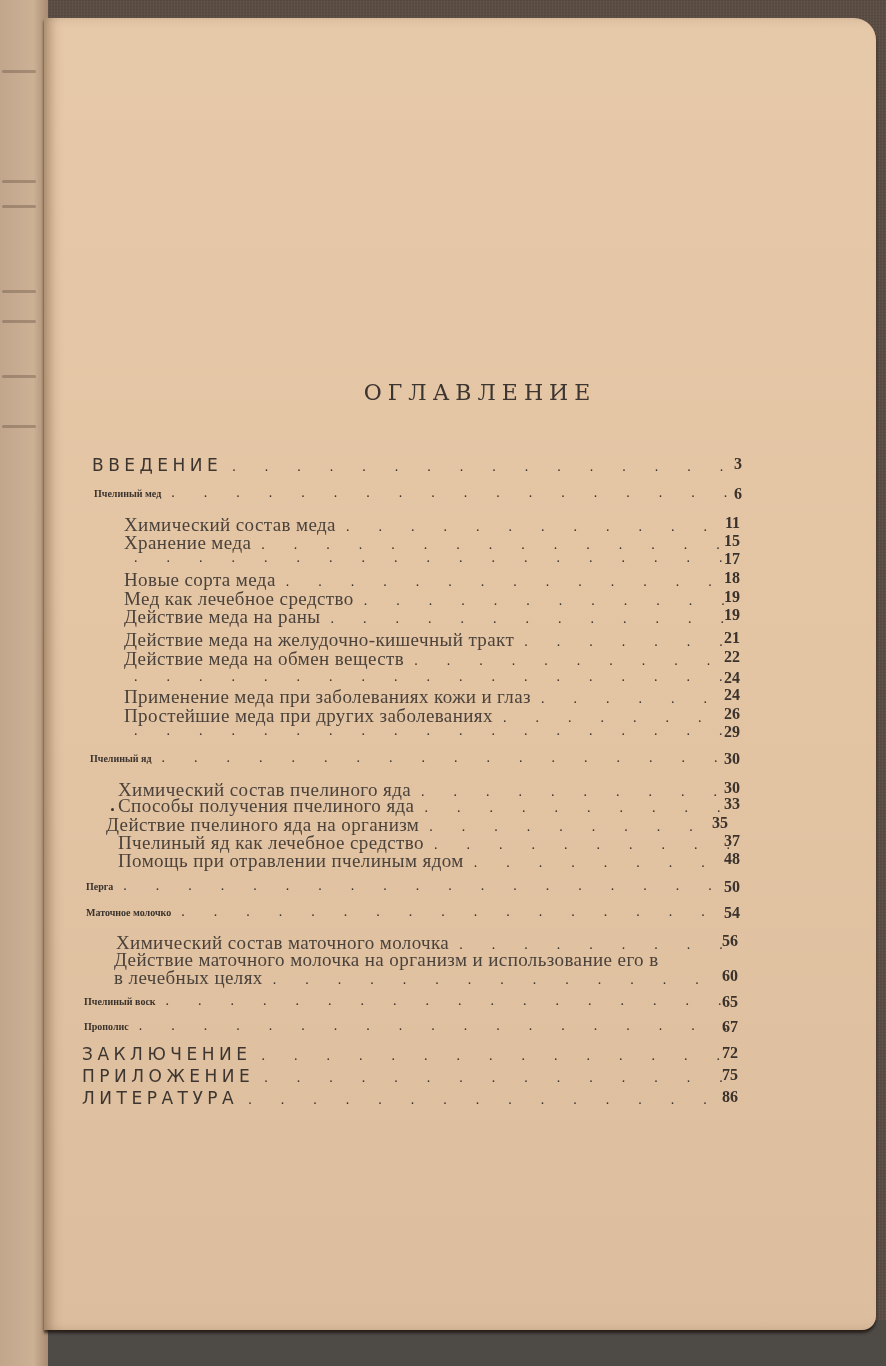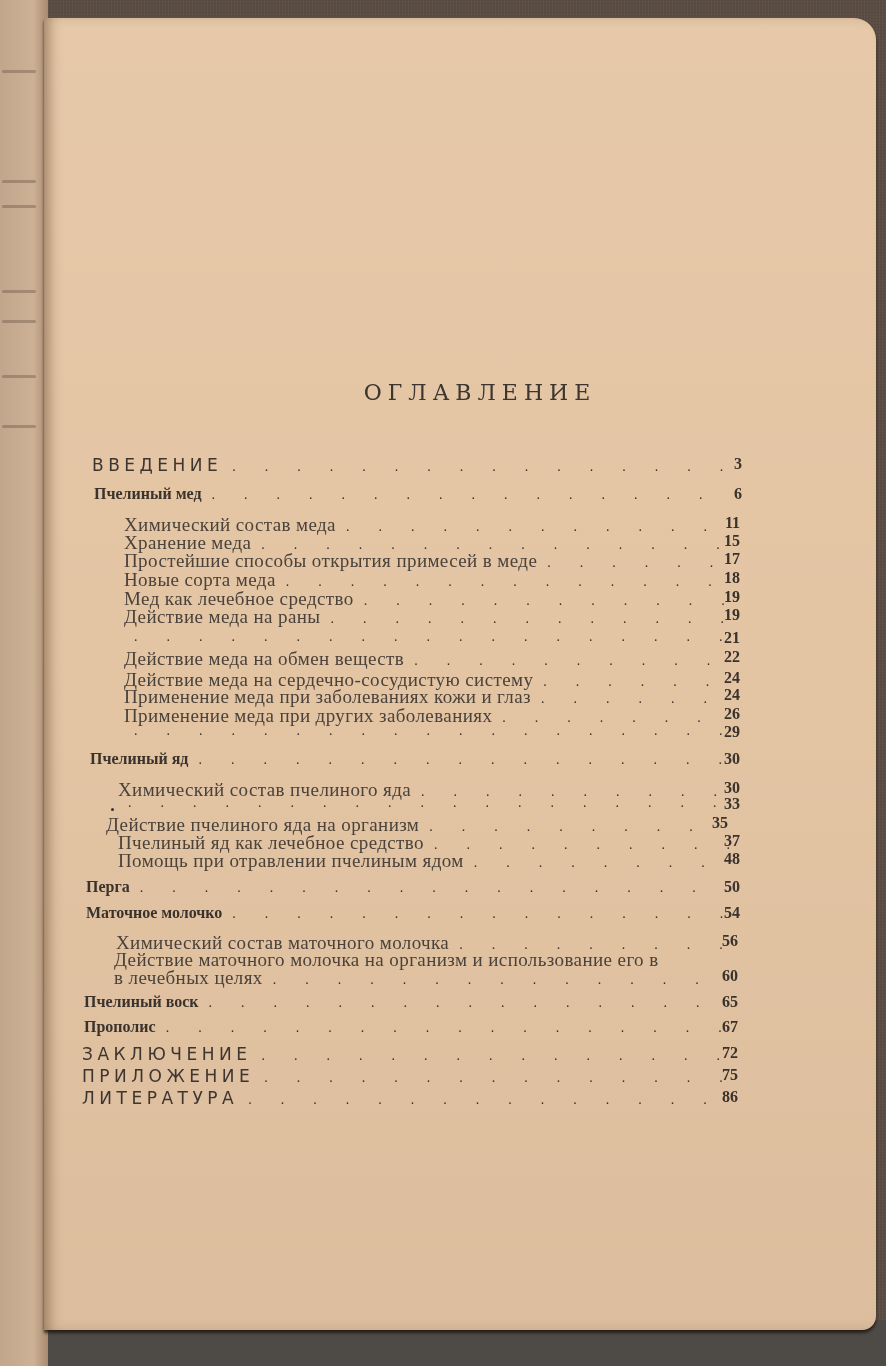--- a/index.html
+++ b/index.html
@@ -41,21 +41,21 @@
   .row .label { flex: 0 0 auto; }
   .row .leader {
     flex: 1 1 auto; overflow: hidden; margin: 0 10px; color: #3a322c;
     letter-spacing: 29px; font-size: 14px;
   }
   .row .page-num {
     position: absolute; right: 0; font-family: "Liberation Serif", serif;
     font-size: 16px; font-weight: bold; text-align: right;
   }
   .row.h-spaced .label { font-size: 17px; letter-spacing: 4.5px; font-family: "DejaVu Sans", sans-serif; font-weight: normal; color: #3d3530; }
-  .row.h-bold .label { font-size: 16px; font-weight: bold; font-family: "Liberation Serif", serif; }
+  .row.h-bold .label { font-size: 10px; font-weight: bold; font-family: "Liberation Serif", serif; }
   .row.sub .label { font-size: 19px; color: #4a423b; letter-spacing: 0.4px; }
   .stray-dot {
     position: absolute; left: 67px; top: 790px; width: 3px; height: 3px; border-radius: 50%;
     background: #3a322c;
   }
 </style>
 </head>
 <body>
 
 <div class="fabric-bottom"></div>
@@ -91,80 +91,80 @@
       <span class="label">Химический состав меда</span>
       <span class="leader">.............................</span>
       <span class="page-num">11</span>
     </div>
     <div class="row sub" style="left:80px;top:514px;width:616px">
       <span class="label">Хранение меда</span>
       <span class="leader">.............................</span>
       <span class="page-num">15</span>
     </div>
     <div class="row sub" style="left:80px;top:532px;width:616px">
-      <span class="label">Простейшие способы открытия примесей в меде</span>
       <span class="leader">.............................</span>
       <span class="page-num">17</span>
     </div>
     <div class="row sub" style="left:80px;top:551px;width:616px">
       <span class="label">Новые сорта меда</span>
       <span class="leader">.............................</span>
       <span class="page-num">18</span>
     </div>
     <div class="row sub" style="left:80px;top:570px;width:616px">
       <span class="label">Мед как лечебное средство</span>
       <span class="leader">.............................</span>
       <span class="page-num">19</span>
     </div>
     <div class="row sub" style="left:80px;top:588px;width:616px">
       <span class="label">Действие меда на раны</span>
       <span class="leader">.............................</span>
       <span class="page-num">19</span>
     </div>
     <div class="row sub" style="left:80px;top:611px;width:616px">
+      <span class="label">Действие меда на желудочно-кишечный тракт</span>
       <span class="leader">.............................</span>
       <span class="page-num">21</span>
     </div>
     <div class="row sub" style="left:80px;top:630px;width:616px">
       <span class="label">Действие меда на обмен веществ</span>
       <span class="leader">.............................</span>
       <span class="page-num">22</span>
     </div>
     <div class="row sub" style="left:80px;top:651px;width:616px">
-      <span class="label">Действие меда на сердечно-сосудистую систему</span>
       <span class="leader">.............................</span>
       <span class="page-num">24</span>
     </div>
     <div class="row sub" style="left:80px;top:668px;width:616px">
       <span class="label">Применение меда при заболеваниях кожи и глаз</span>
       <span class="leader">.............................</span>
       <span class="page-num">24</span>
     </div>
     <div class="row sub" style="left:80px;top:687px;width:616px">
-      <span class="label">Применение меда при других заболеваниях</span>
+      <span class="label">Простейшие меда при других заболеваниях</span>
       <span class="leader">.............................</span>
       <span class="page-num">26</span>
     </div>
     <div class="row sub" style="left:80px;top:705px;width:616px">
       <span class="leader">.............................</span>
       <span class="page-num">29</span>
     </div>
 
     <div class="row h-bold" style="left:46px;top:732px;width:650px">
       <span class="label">Пчелиный яд</span>
       <span class="leader">.............................</span>
       <span class="page-num">30</span>
     </div>
 
     <div class="row sub" style="left:74px;top:761px;width:622px">
       <span class="label">Химический состав пчелиного яда</span>
       <span class="leader">.............................</span>
       <span class="page-num">30</span>
     </div>
     <div class="row sub" style="left:74px;top:777px;width:622px">
+      <span class="label">Способы получения пчелиного яда</span>
       <span class="leader">.............................</span>
       <span class="page-num">33</span>
     </div>
     <div class="row sub" style="left:62px;top:796px;width:622px">
       <span class="label">Действие пчелиного яда на организм</span>
       <span class="leader">.............................</span>
       <span class="page-num">35</span>
     </div>
     <div class="row sub" style="left:74px;top:814px;width:622px">
       <span class="label">Пчелиный яд как лечебное средство</span>

